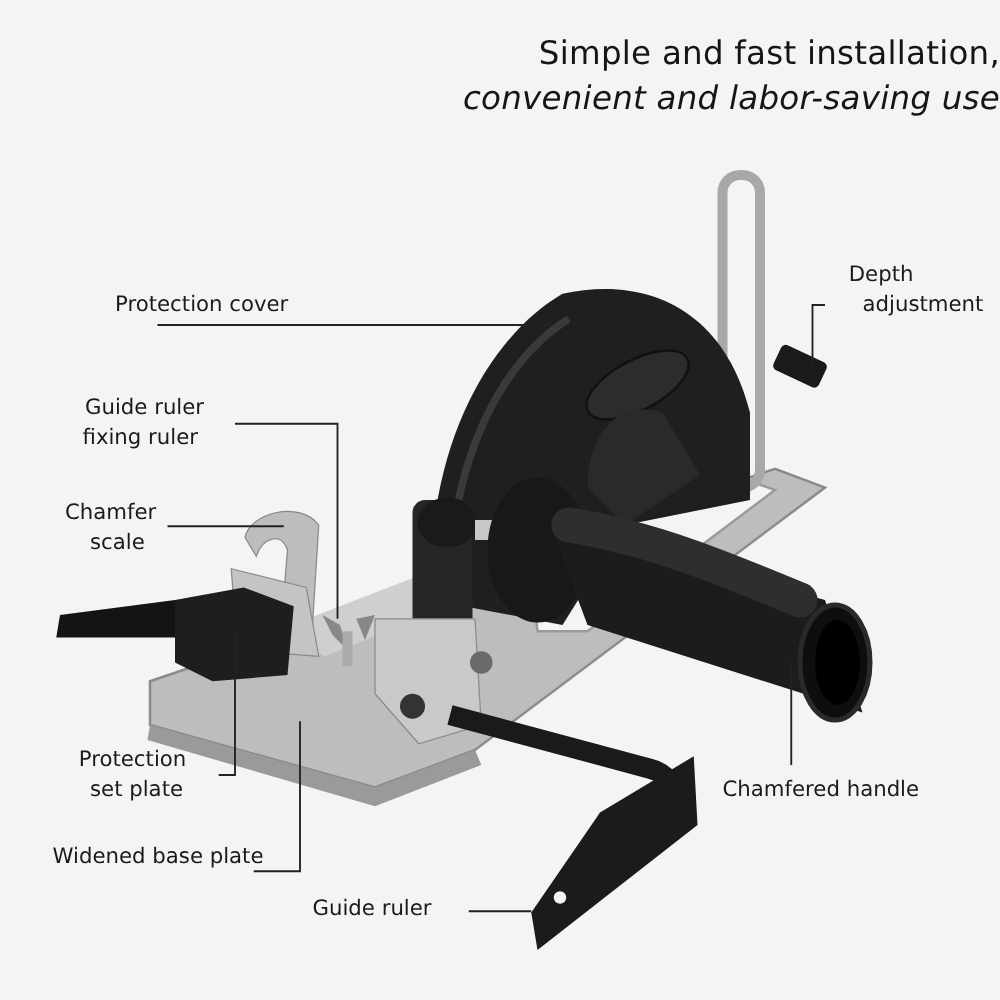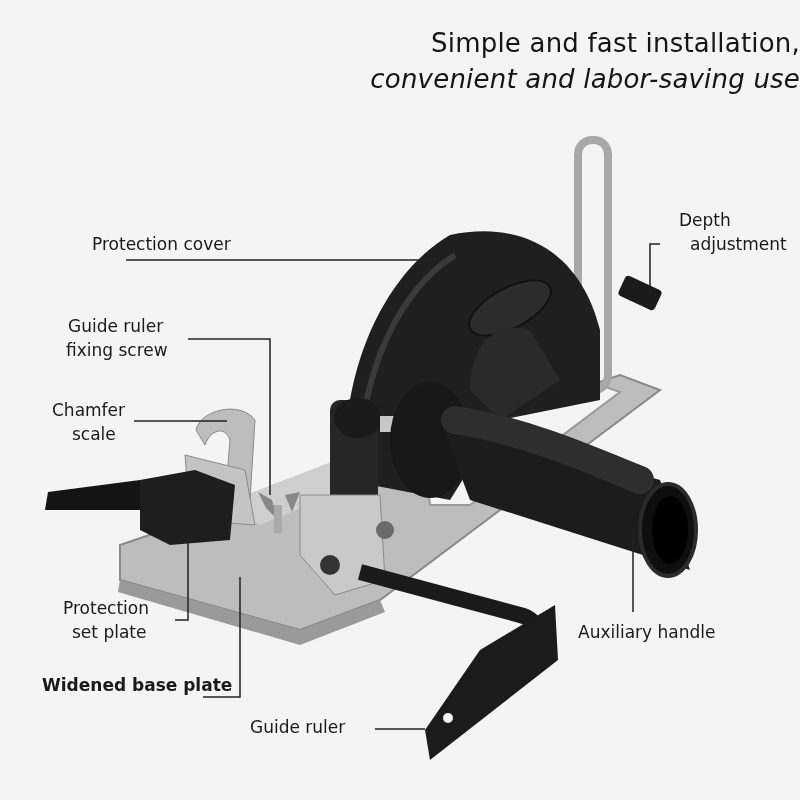--- a/index.html
+++ b/index.html
@@ -84,28 +84,28 @@
     <polyline points="203,697 240,697 240,577"></polyline>
     <polyline points="375,729 425,729"></polyline>
     <polyline points="660,244 650,244 650,295"></polyline>
     <polyline points="633,612 633,530"></polyline>
   </g>
 </svg>
 
 <div class="label" style="left:57px; top:232px;margin-left:35px;">Protection cover</div>
 
 <div class="label" style="left:68px; top:314px;">Guide ruler</div>
-<div class="label" style="left:66px; top:338px;">fixing screw</div>
+<div class="label" style="left:66px; top:338px;">fixing ruler</div>
 
 <div class="label" style="left:52px; top:398px;">Chamfer</div>
 <div class="label" style="left:72px; top:422px;">scale</div>
 
 <div class="label" style="left:63px; top:596px;">Protection</div>
 <div class="label" style="left:72px; top:620px;">set plate</div>
 
-<div class="label" style="left:42px; top:673px;font-weight:bold;">Widened base plate</div>
+<div class="label" style="left:42px; top:673px;">Widened base plate</div>
 
 <div class="label" style="left:250px; top:715px;">Guide ruler</div>
 
 <div class="label" style="left:679px; top:208px;">Depth</div>
 <div class="label" style="left:655px; top:232px;margin-left:35px;">adjustment</div>
 
-<div class="label" style="left:578px; top:620px;">Auxiliary handle</div>
+<div class="label" style="left:578px; top:620px;">Chamfered handle</div>
 
 </body></html>

